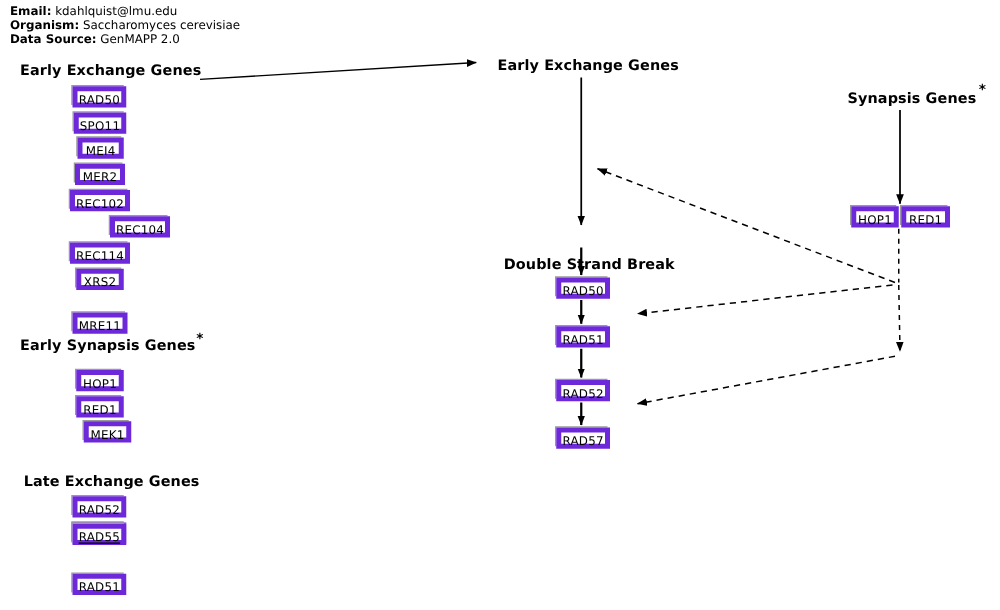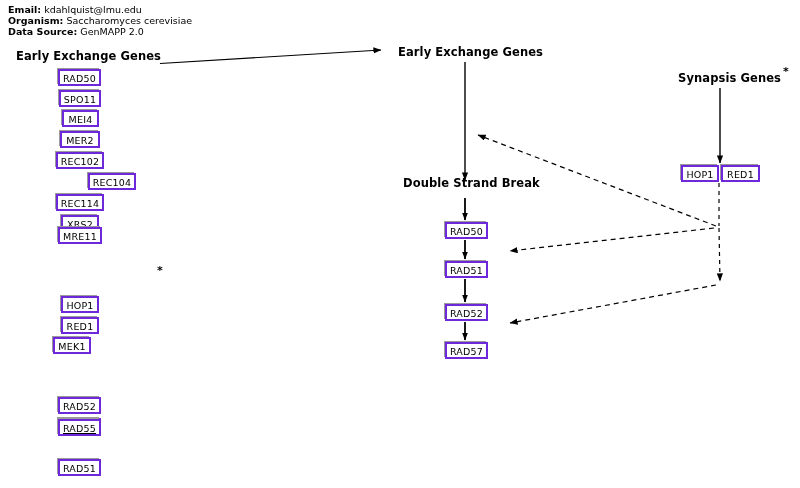--- a/index.html
+++ b/index.html
@@ -47,21 +47,21 @@
     font-size: 11px;
     font-weight: bold;
     line-height: 1;
   }
 
   .gene-box {
     position: absolute;
     box-sizing: border-box;
     height: 17px;
     background: #ffffff;
-    border: 2px solid #6d28d9;
+    border: 4px solid #6d28d9;
     box-shadow: -1.5px -1.5px 0 -0.5px #9a9a9a;
     font-size: 9.5px;
     line-height: 15px;
     text-align: center;
     white-space: nowrap;
     letter-spacing: 0.2px;
   }
 
   .conv-label {
     position: absolute;
@@ -129,37 +129,39 @@
   <div class="section-title" style="left:16px; top:49px;">Early Exchange Genes</div>
 
   <div class="gene-box" style="left:58px; top:69px;  width:43px;">RAD50</div>
   <div class="gene-box" style="left:59px; top:90px;  width:42px;">SPO11</div>
   <div class="gene-box" style="left:62px; top:110px; width:37px;">MEI4</div>
   <div class="gene-box" style="left:60px; top:131px; width:40px;">MER2</div>
   <div class="gene-box" style="left:56px; top:152px; width:48px;">REC102</div>
   <div class="gene-box" style="left:56px; top:173px; width:48px;margin-left:32px;">REC104</div>
   <div class="gene-box" style="left:56px; top:194px; width:48px;">REC114</div>
   <div class="gene-box" style="left:61px; top:215px; width:38px;">XRS2</div>
-  <div class="gene-box" style="left:58px; top:227px; width:44px;">MRE11</div>
+  <div class="gene-box" style="left:58px; top:250px; width:44px;">MRE11</div>
 
+  <div class="section-title" style="left:16px; top:269px;">Early Synapsis Genes</div>
   <div class="star" style="left:157px; top:265px;">*</div>
 
   <div class="gene-box" style="left:61px; top:296px; width:38px;">HOP1</div>
   <div class="gene-box" style="left:61px; top:317px; width:38px;">RED1</div>
-  <div class="gene-box" style="left:53px; top:337px; width:38px;text-align:center;">MEK1</div>
+  <div class="gene-box" style="left:67px; top:337px; width:38px;text-align:center;">MEK1</div>
 
+  <div class="section-title" style="left:19px; top:378px;">Late Exchange Genes</div>
 
   <div class="gene-box" style="left:58px; top:397px; width:43px;">RAD52</div>
   <div class="gene-box" style="left:58px; top:418px; width:43px;">RAD57</div>
   <div class="gene-box" style="left:58px; top:419px; width:43px;text-decoration:underline;">RAD55</div>
   <div class="gene-box" style="left:58px; top:459px; width:43px;">RAD51</div>
 
   <div class="section-title" style="left:398px; top:45px;">Early Exchange Genes</div>
 
-  <div class="section-title" style="left:403px; top:176px;">Double Strand Break</div>
+  <div class="section-title" style="left:403px; top:204px;">Double Strand Break</div>
 
   <div class="gene-box" style="left:445px; top:222px; width:43px;">RAD50</div>
   <div class="gene-box" style="left:445px; top:261px; width:43px;">RAD51</div>
   <div class="gene-box" style="left:445px; top:304px; width:43px;">RAD52</div>
   <div class="gene-box" style="left:445px; top:342px; width:43px;">RAD57</div>
 
   <div class="section-title" style="left:678px; top:71px;">Synapsis Genes</div>
   <div class="star" style="left:783px; top:66px;">*</div>
 
   <div class="gene-box" style="left:681px; top:165px; width:38px;">HOP1</div>

